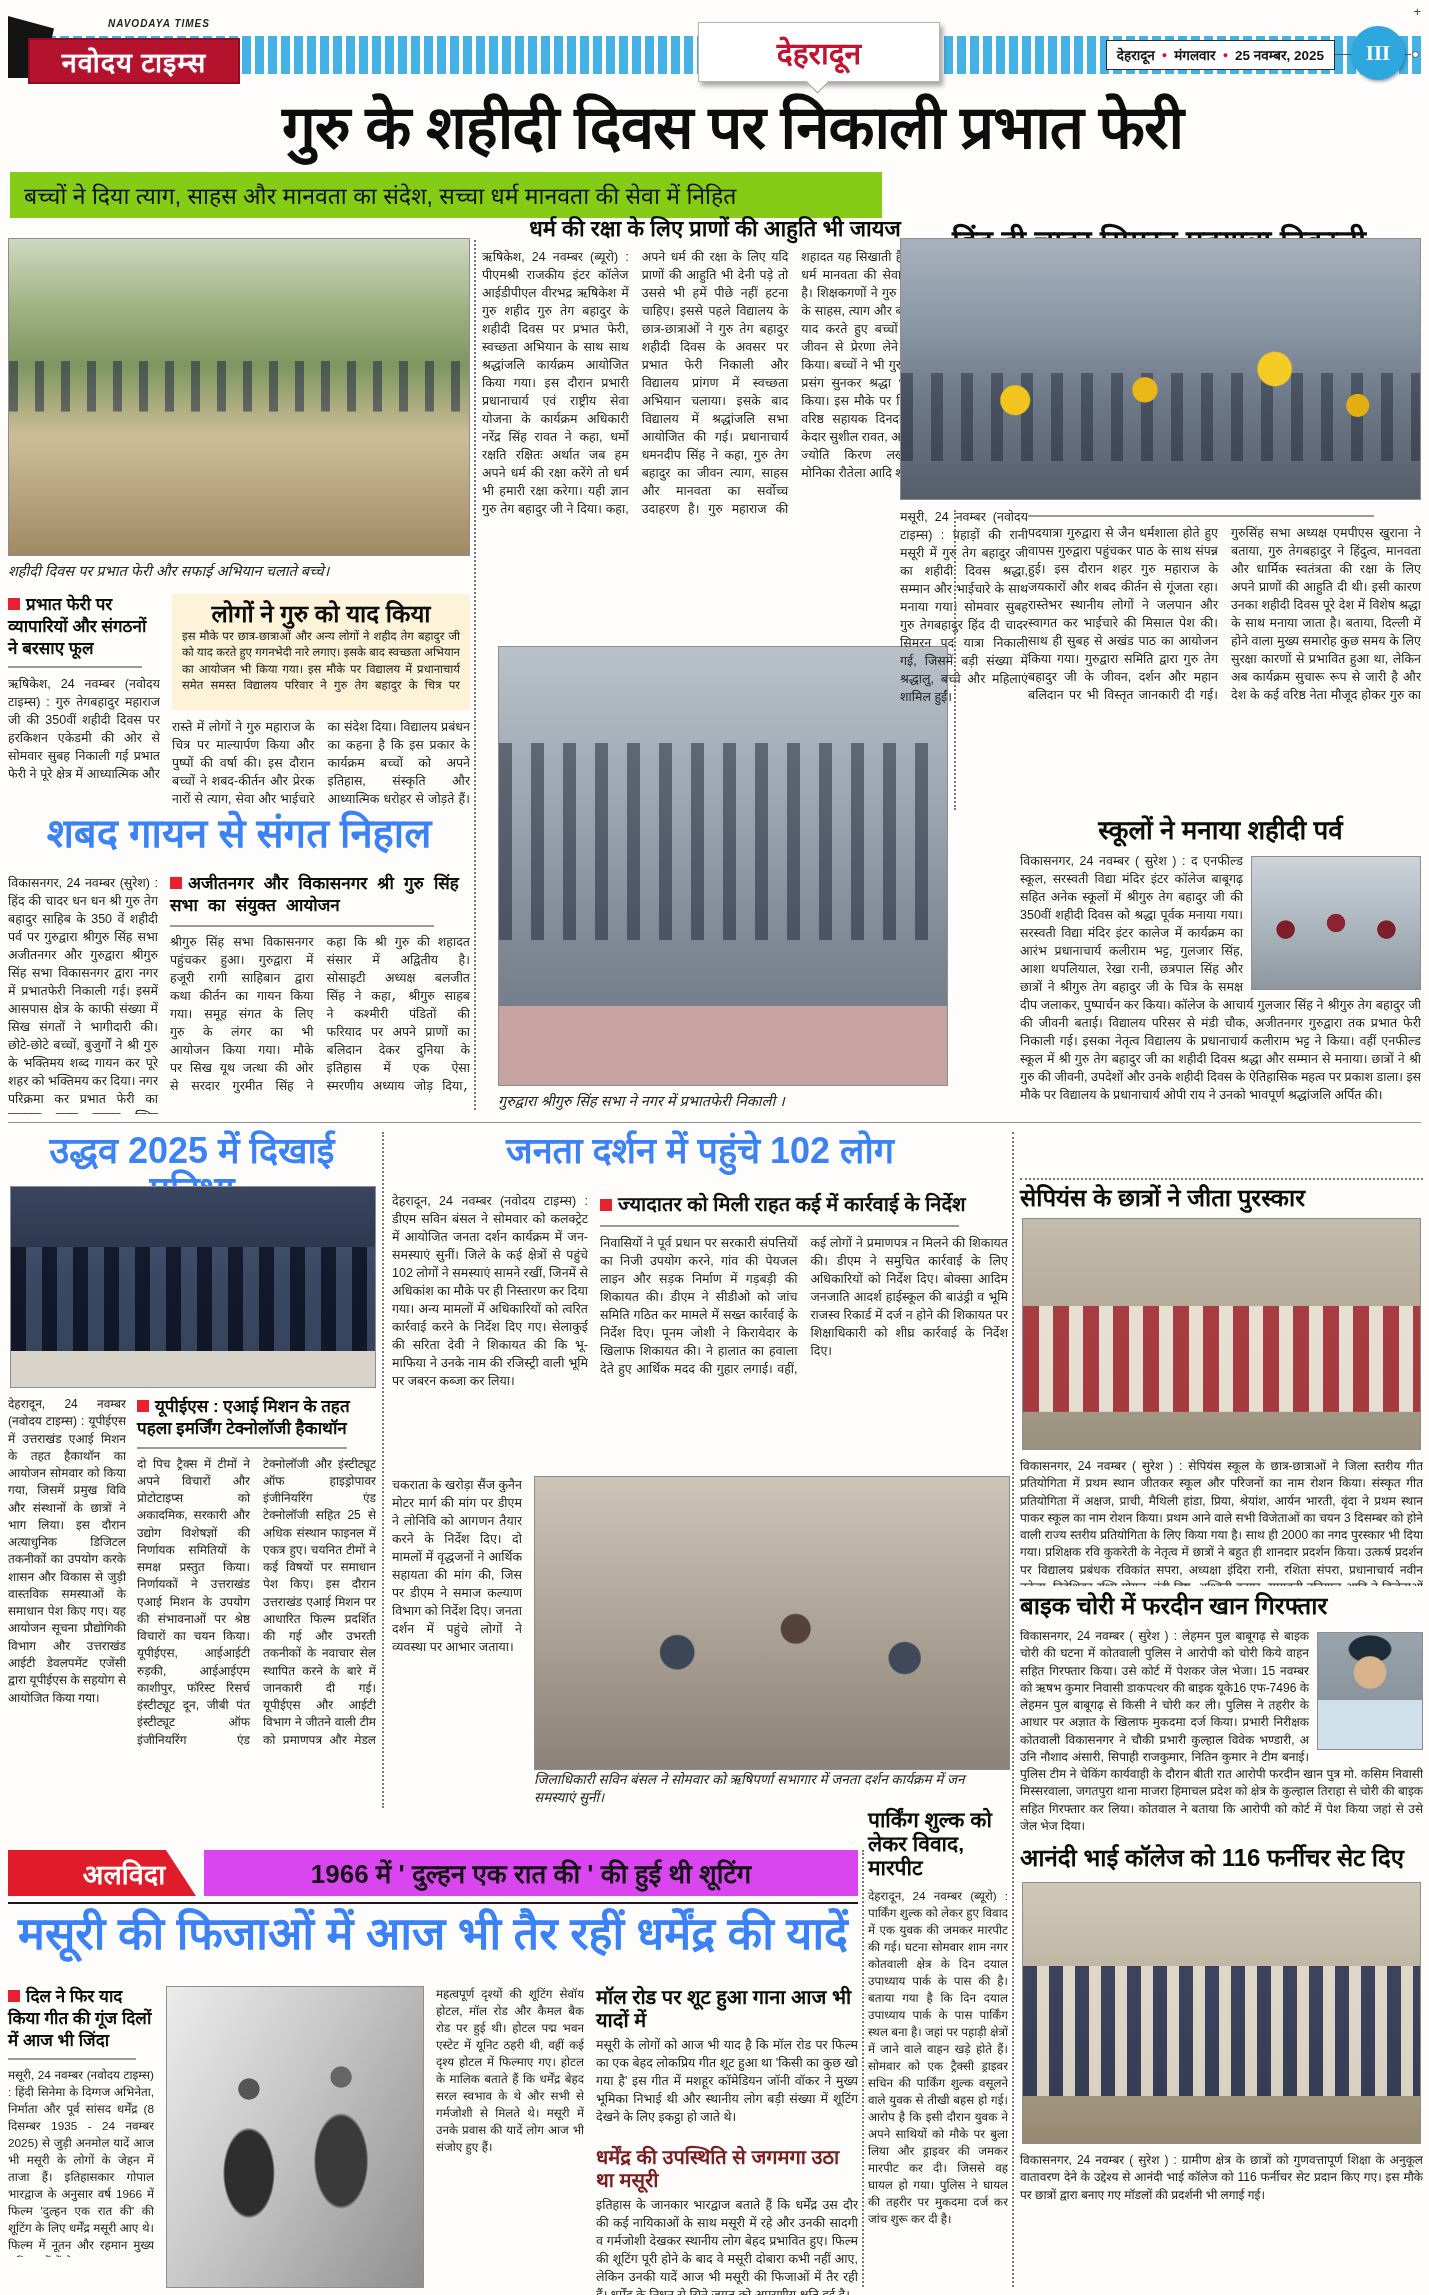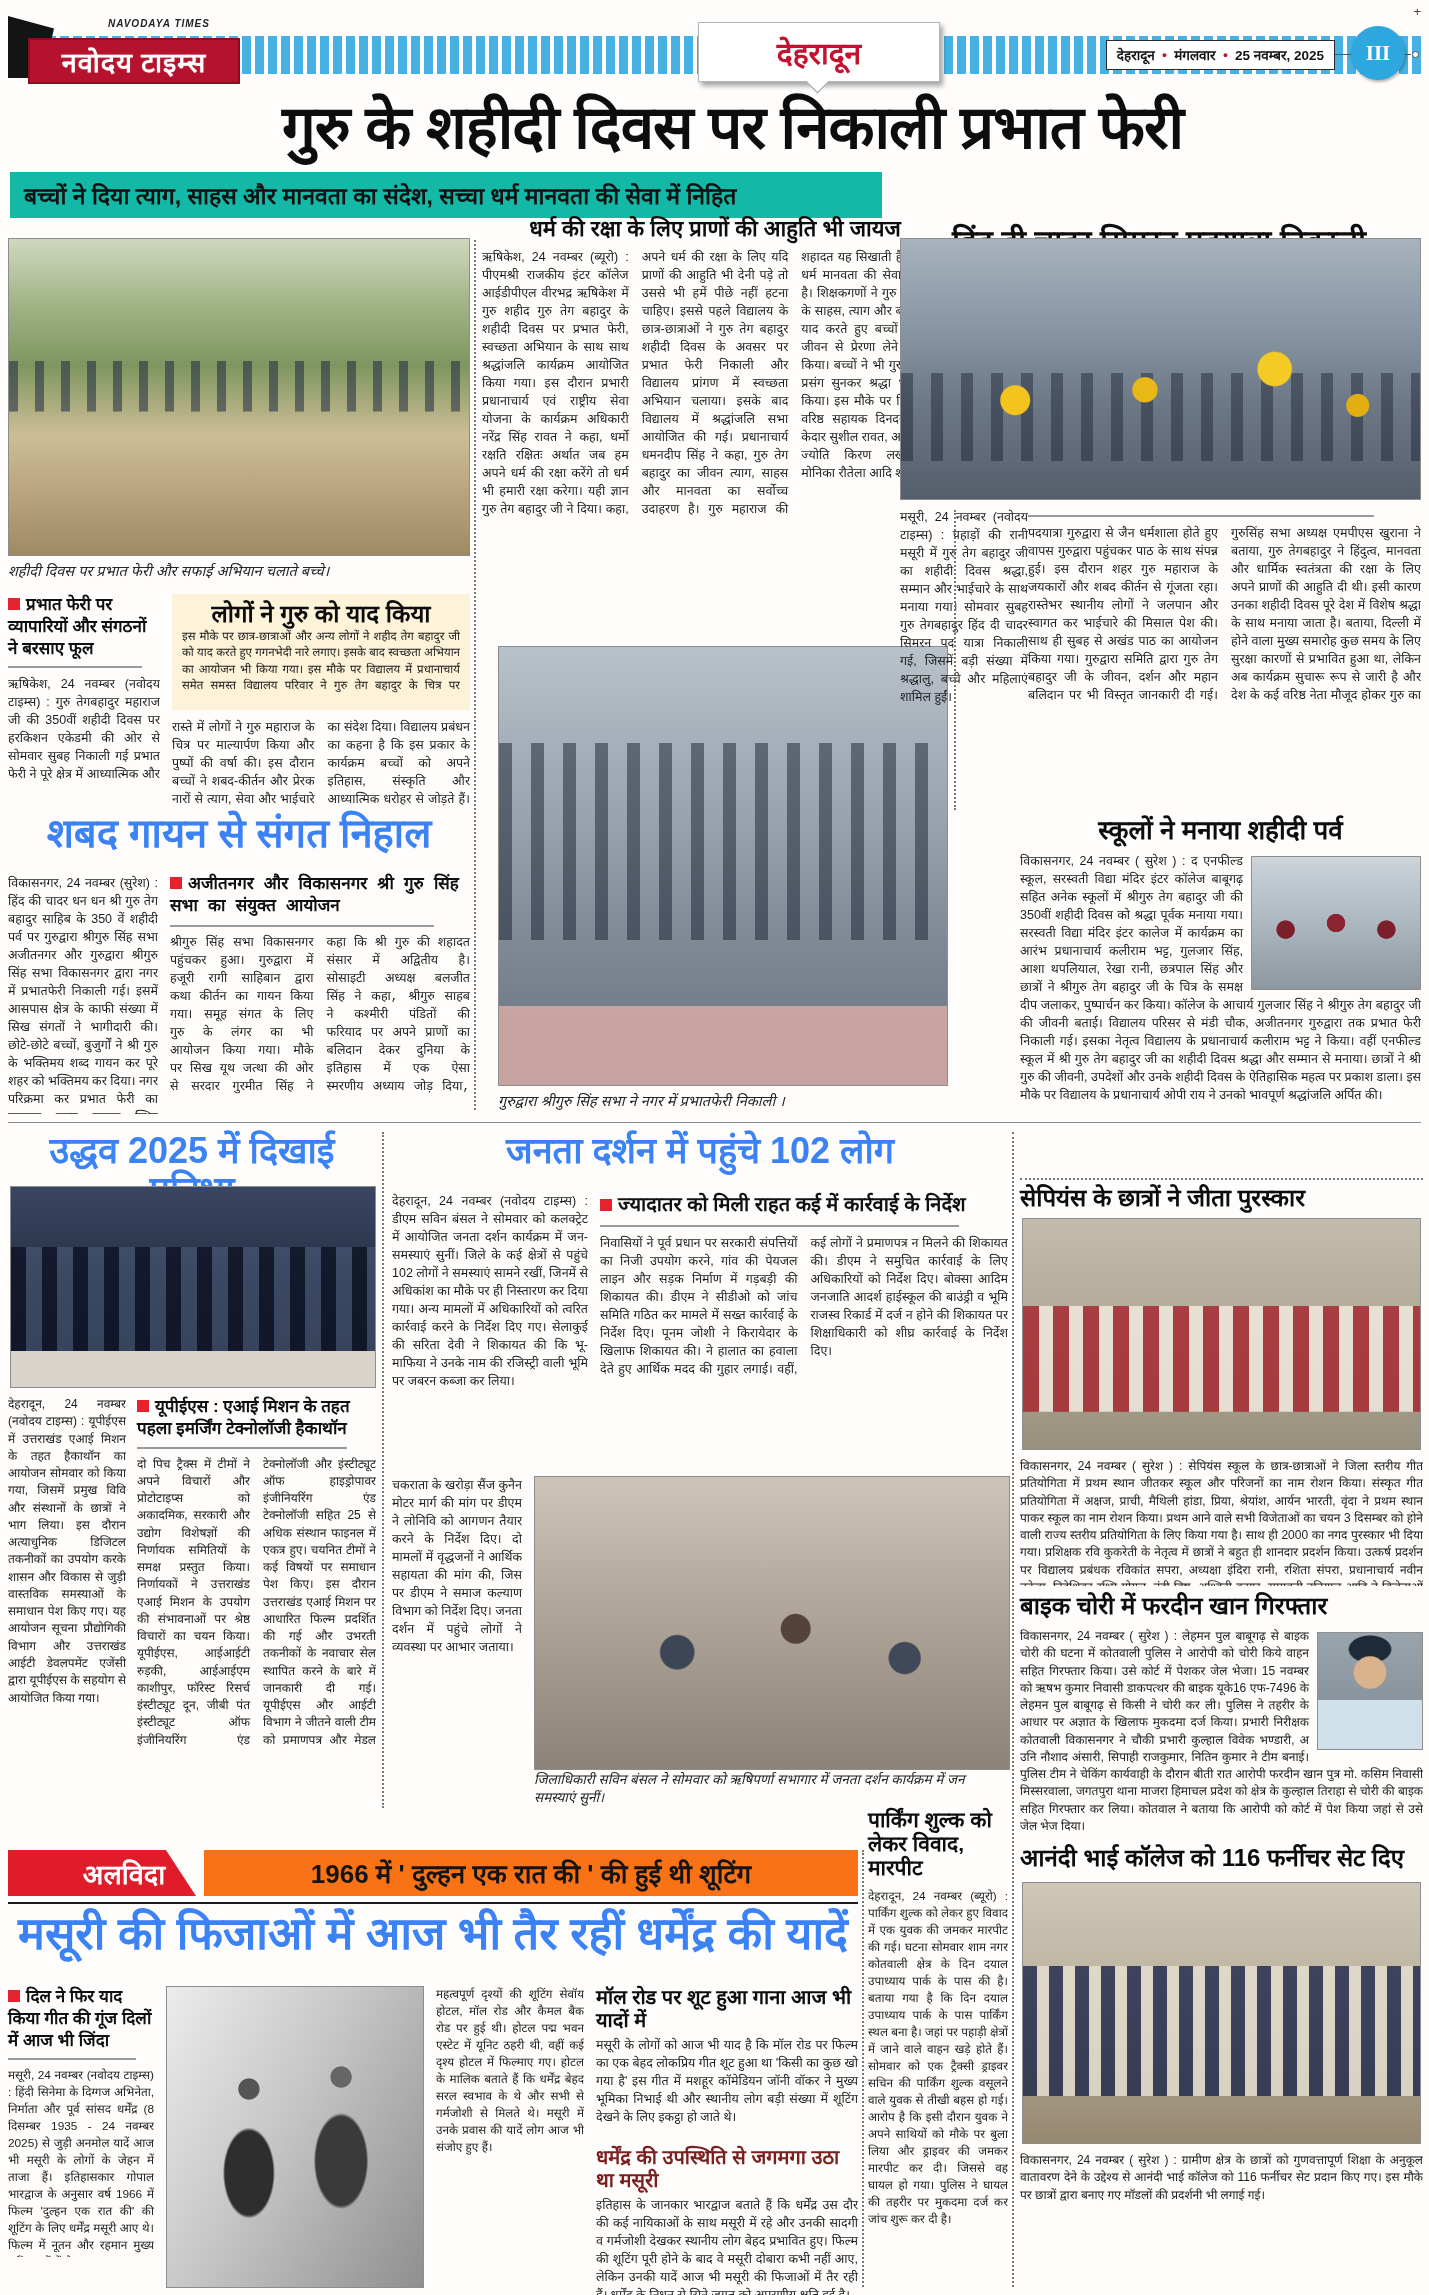--- a/index.html
+++ b/index.html
@@ -20,21 +20,21 @@
           transform:rotate(45deg);border-right:1px solid #9a9a9a;border-bottom:1px solid #9a9a9a;}
   .dateline{background:#fff;border:1.5px solid #2a2a2a;display:flex;align-items:center;gap:7px;
             padding:0 10px;font-size:13.5px;font-weight:bold;white-space:nowrap;}
   .dateline .dot{color:#cc1122;font-size:9px;}
   .page-circle{background:#2ea7de;border-radius:50%;color:#fff;display:flex;align-items:center;justify-content:center;
                font-family:"Liberation Serif",serif;font-size:21px;font-weight:bold;box-shadow:1px 2px 3px rgba(0,0,0,.3);}
   .pin-line{border-top:1.5px solid #555;}
   .pin-dot{border:1.5px solid #555;border-radius:50%;background:#fff;}
   
   .h-xl{font-size:60px;font-weight:800;text-align:center;line-height:1.05;letter-spacing:-1px;color:#0d0d0d;padding-left:36px;}
-  .h-strip{background:#14b8a6;display:flex;align-items:center;padding:0 14px;font-size:23px;font-weight:700;color:#111;}
+  .h-strip{background:#84cc16;display:flex;align-items:center;padding:0 14px;font-size:23px;font-weight:400;color:#111;}
   .h-right{font-size:31px;font-weight:800;text-align:center;color:#0d0d0d;line-height:1.1;}
   .h-sec{font-weight:800;text-align:center;color:#3b82f6;line-height:1.08;}
   .h-art{font-weight:800;color:#0d0d0d;line-height:1.15;}
   .bt{font-size:12.5px;line-height:1.44;text-align:justify;color:#1c1c1c;overflow:hidden;}
   .cols2{column-count:2;column-gap:13px;}
   .cols3{column-count:3;column-gap:13px;}
   .cap{font-size:14.5px;font-style:italic;color:#242424;}
   .mini-head{font-size:17px;font-weight:800;line-height:1.28;color:#101010;}
   .rsq{display:inline-block;width:12px;height:12px;background:#e8212e;margin-right:6px;}
   .mini-rule{border:none;border-top:2.5px solid #9a9a9a;margin:7px 0;width:88%;}
@@ -88,21 +88,21 @@
      radial-gradient(circle 17px at 32% 34%,#555 0 60%,transparent 65%),
      radial-gradient(circle 17px at 68% 30%,#666 0 60%,transparent 65%),
      linear-gradient(120deg,#ececec 0%,#c6c6c6 45%,#8f8f8f 100%);}
   
   .qr-box{border:1.5px solid #d4bd8c;background:#fdf5e2;border-radius:24px;display:flex;align-items:center;
           justify-content:center;gap:10px;font-size:25px;font-weight:800;}
   .qr-red{color:#e8212e;} .qr-blk{color:#141414;}
   .qr-dots{border-top:2px dotted #777;}
   .tag-red{background:#e01b2a;color:#fff;display:flex;align-items:center;justify-content:center;
            font-size:27px;font-weight:800;clip-path:polygon(0 0,84% 0,100% 100%,0 100%);}
-  .strip-pink{background:#f97316;display:flex;align-items:center;justify-content:center;
+  .strip-pink{background:#d946ef;display:flex;align-items:center;justify-content:center;
               font-size:26px;font-weight:800;color:#141414;}
   .sub-maroon{color:#7a1f1f;}
   .plus{font-size:13px;color:#444;}
 </style>
 </head>
 <body>
 
 <div id="page">
 
   <div class="abs" style="left:8px;top:8px;width:1413px;height:84px;">

